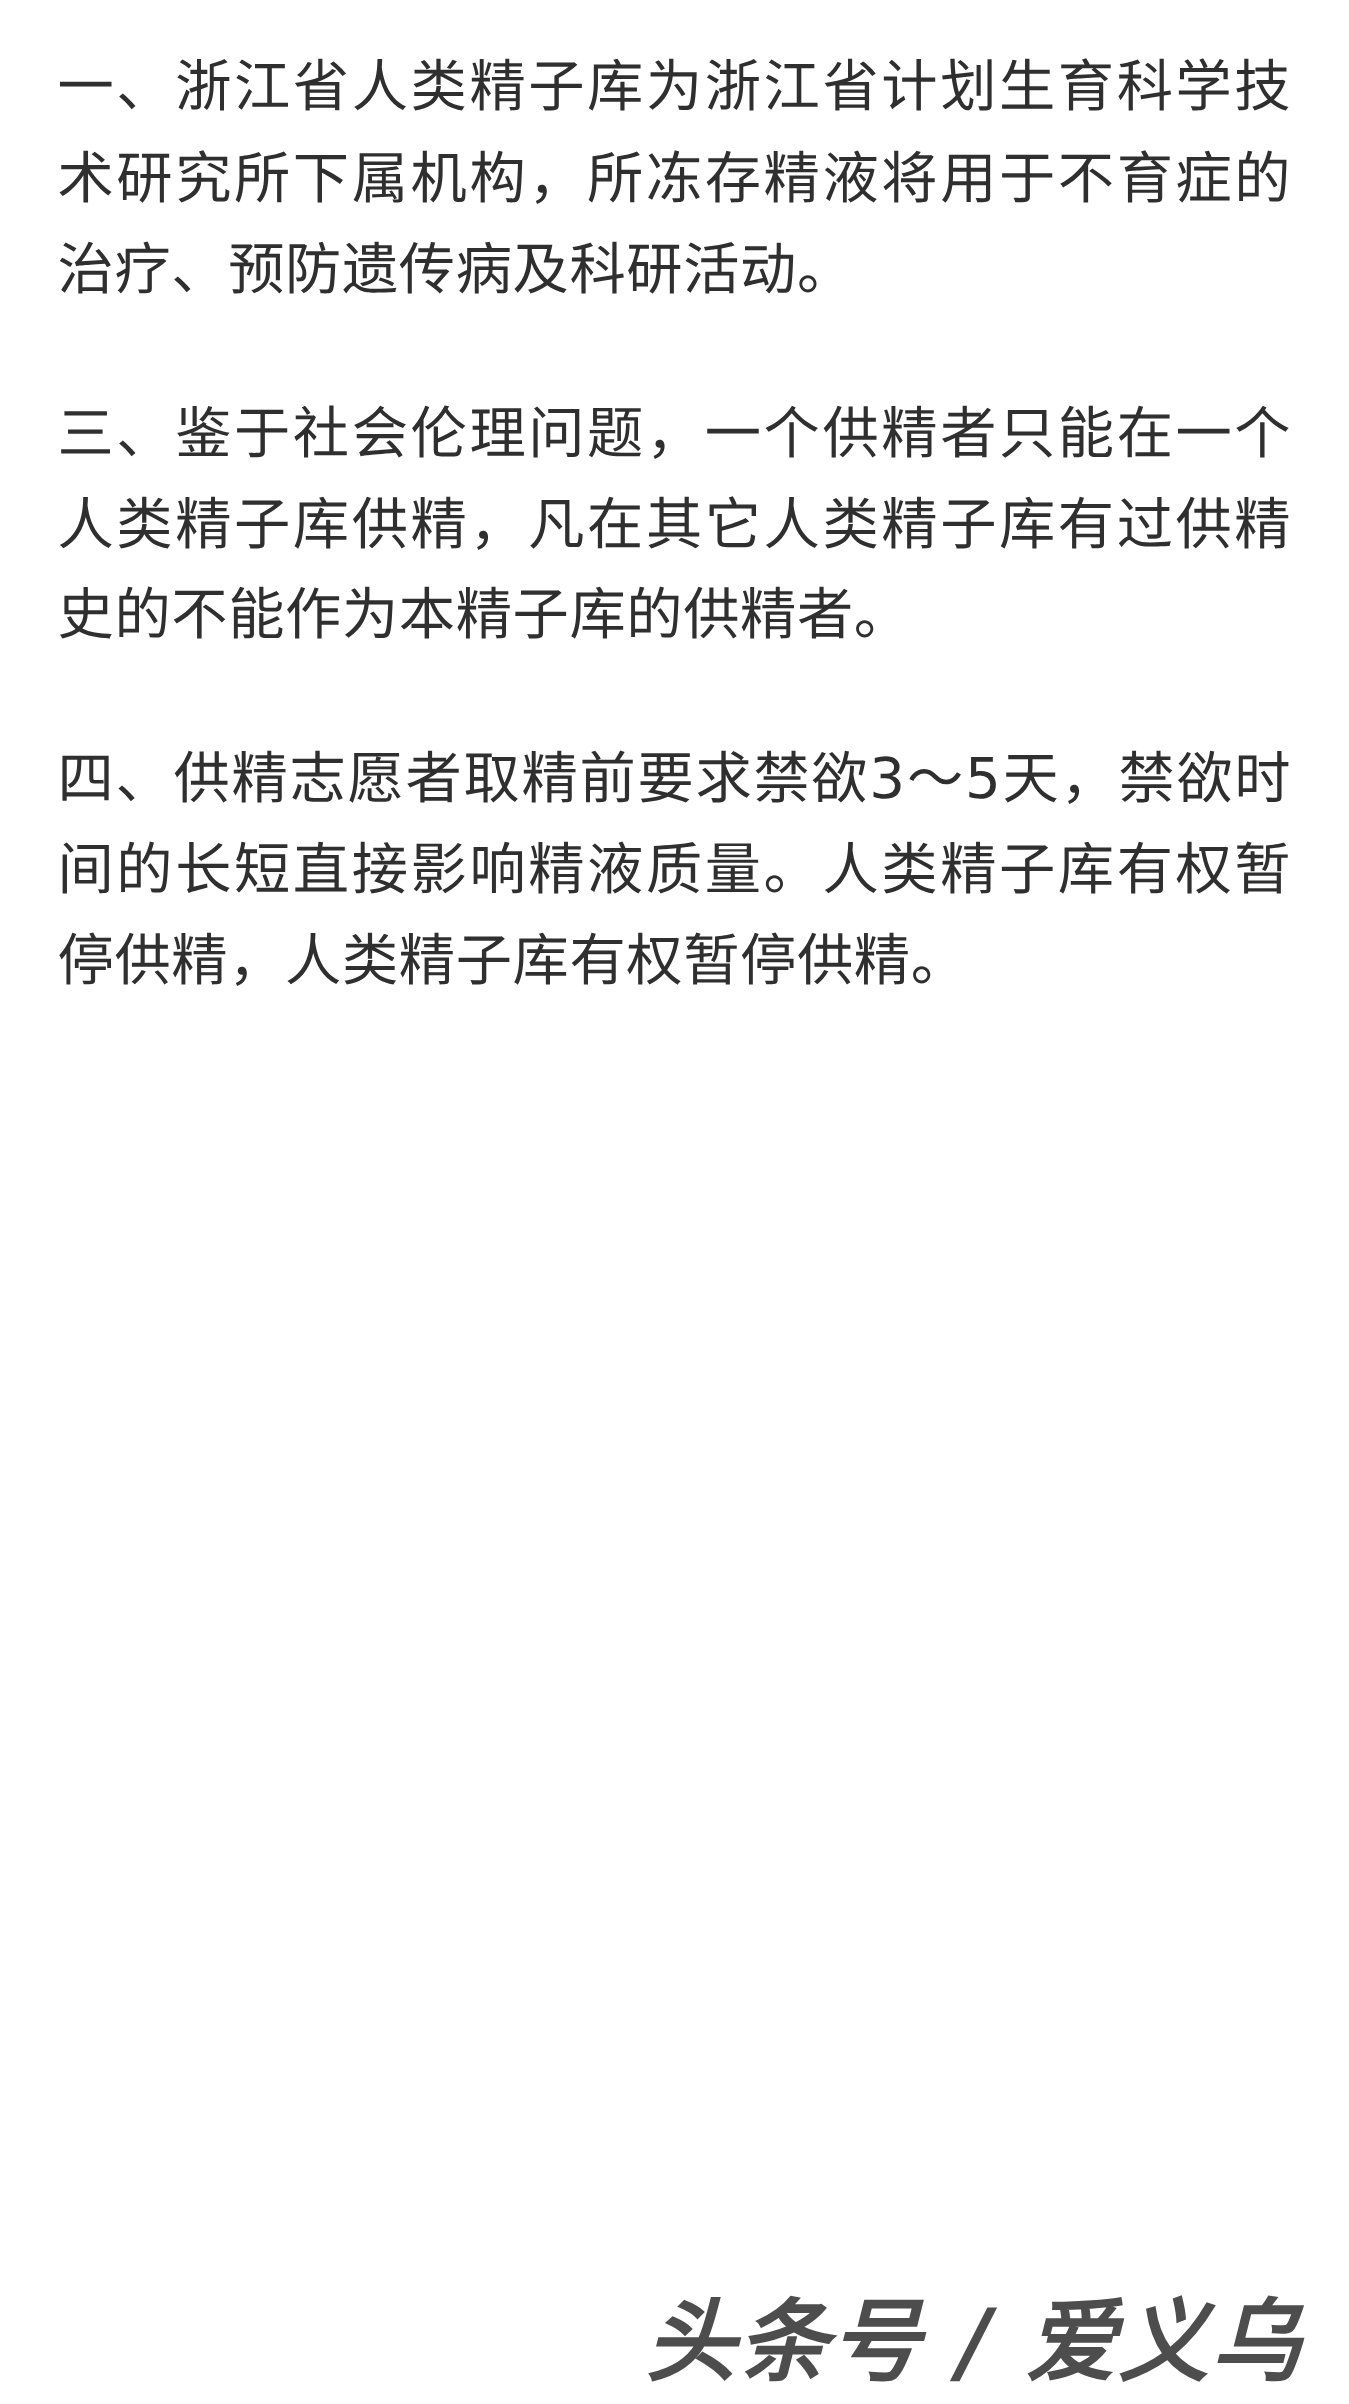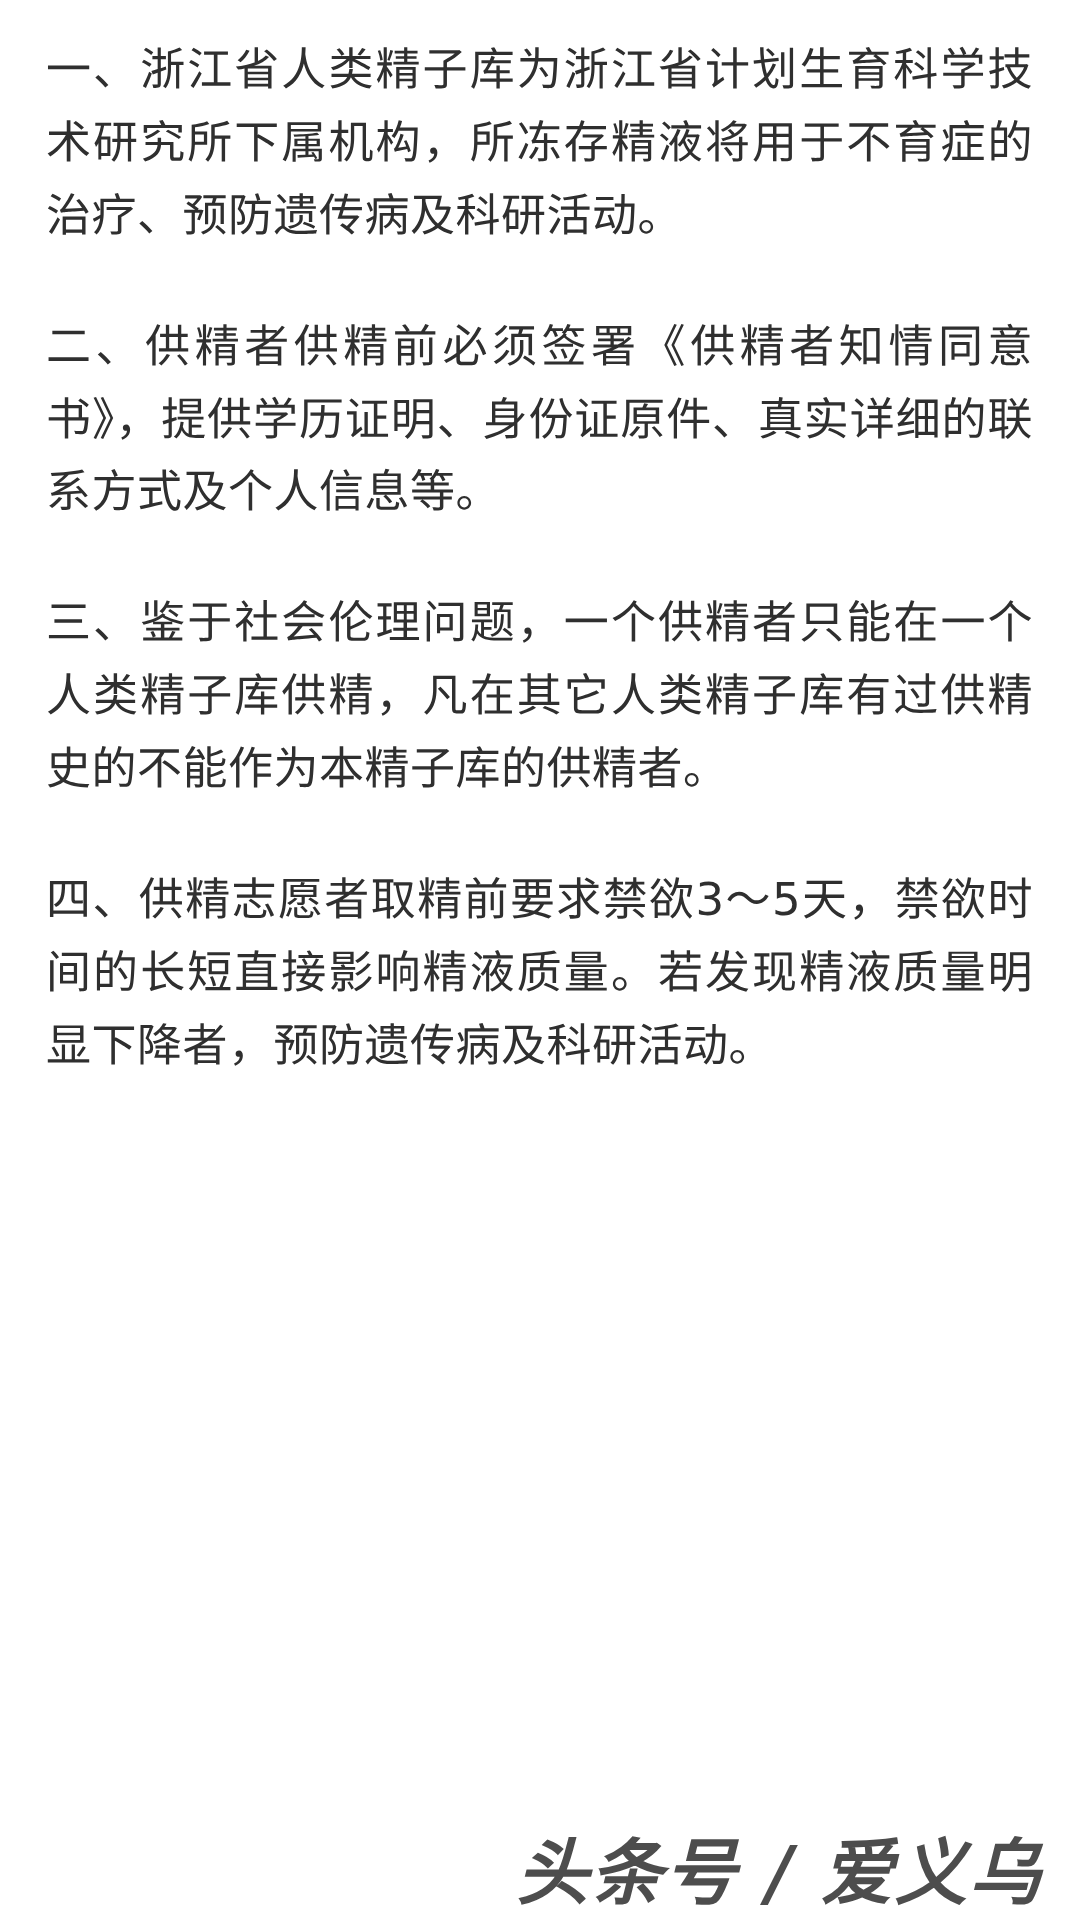--- a/index.html
+++ b/index.html
@@ -54,20 +54,19 @@
     letter-spacing: 2px;
   }
 </style>
 </head>
 <body>
 
 <div class="page">
 
   <div class="doc-body">
     <p class="para">一、浙江省人类精子库为浙江省计划生育科学技术研究所下属机构，所冻存精液将用于不育症的治疗、预防遗传病及科研活动。</p>
-    <p class="para">二、供精者供精前必须签署《供精者知情同意书》，提供学历证明、身份证原件、真实详细的联系方式及个人信息等。</p>
     <p class="para">三、鉴于社会伦理问题，一个供精者只能在一个人类精子库供精，凡在其它人类精子库有过供精史的不能作为本精子库的供精者。</p>
-    <p class="para">四、供精志愿者取精前要求禁欲3～5天，禁欲时间的长短直接影响精液质量。若发现精液质量明显下降者，预防遗传病及科研活动。</p>
+    <p class="para">四、供精志愿者取精前要求禁欲3～5天，禁欲时间的长短直接影响精液质量。人类精子库有权暂停供精，人类精子库有权暂停供精。</p>
   </div>
 
   <div class="watermark">头条号 / 爱义乌</div>
 
 </div>
 
 </body></html>

